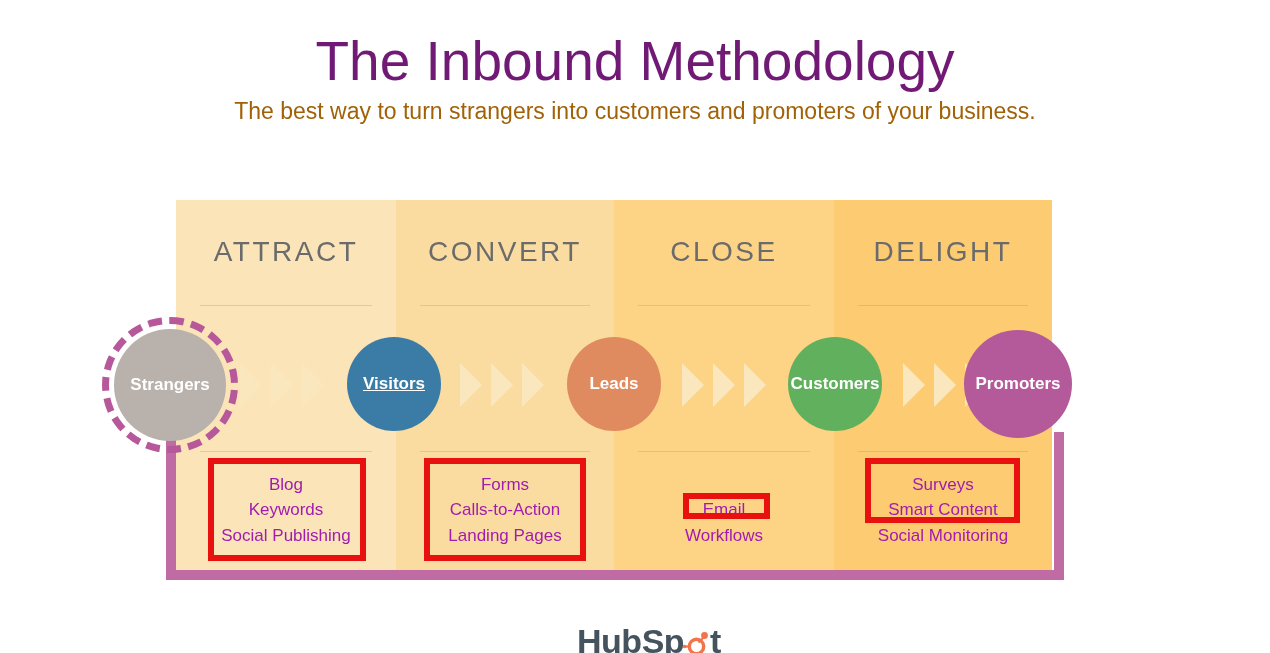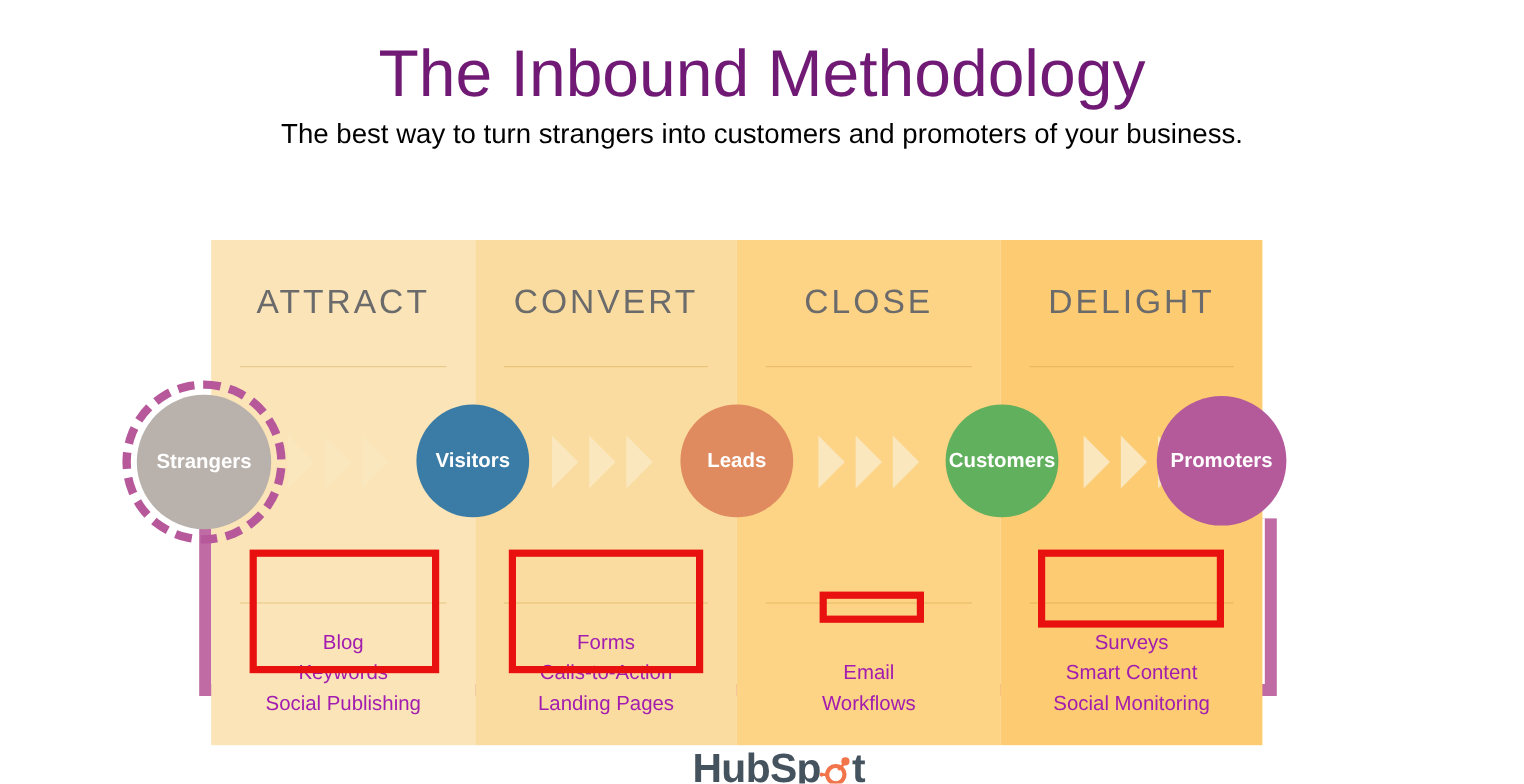--- a/index.html
+++ b/index.html
@@ -16,21 +16,21 @@
     position: absolute; left: 0; top: 33px; width: 1270px;
     text-align: center;
     font-size: 55px; font-weight: 400; letter-spacing: 0px;
     color: #701a75;
     line-height: 1.05;
   }
   .subtitle {
     position: absolute; left: 0; top: 98px; width: 1270px;
     text-align: center;
     font-size: 23px; font-weight: 400;
-    color: #000000;
+    color: #a16207;
   }
 
   
   .purple-frame {
     position: absolute;
     left: 166px; top: 432px;
     width: 898px; height: 148px;
     background: #bd6aa1;
     background: #c06ba3;
   }
@@ -38,21 +38,21 @@
     position: absolute;
     left: 176px; top: 432px;
     width: 878px; height: 138px;
     background: #ffffff;
   }
 
   
   .panel {
     position: absolute;
     left: 176px; top: 200px;
-    width: 876px; height: 421px;
+    width: 876px; height: 370px;
     display: flex;
   }
   .col { position: relative; height: 100%; }
   .col .stage-name {
     position: absolute; left: 0; top: 36px; width: 100%;
     text-align: center;
     font-size: 28px; font-weight: 400;
     letter-spacing: 2.5px;
     color: #6b6b6b;
   }
@@ -193,21 +193,21 @@
   <div class="arrowgroup" id="ag3" style="left: 903px; top: 363px;">
     <span class="arw"></span>
     <span class="arw"></span>
     <span class="arw"></span>
   </div>
 
   <div class="ring" id="ring0" style="width: 136px; height: 136px; left: 102px; top: 317px; border-color: rgb(182, 88, 154);"></div>
   <div class="circle" id="c0" style="width: 112px; height: 112px; left: 114px; top: 329px; background: rgb(185, 177, 171); font-size: 17px;">
     <span>Strangers</span>
   </div>
-  <div class="circle" id="c1" style="width: 94px; height: 94px; left: 347px; top: 337px; background: rgb(58, 124, 165); font-size: 17px;">
+  <div class="circle" id="c1" style="width: 94px; height: 94px; left: 347px; top: 337px; background: rgb(58, 124, 165); font-size: 17px; text-decoration: underline;">
     <span>Visitors</span>
   </div>
   <div class="circle" id="c2" style="width: 94px; height: 94px; left: 567px; top: 337px; background: rgb(224, 139, 95); font-size: 17px;">
     <span>Leads</span>
   </div>
   <div class="circle" id="c3" style="width: 94px; height: 94px; left: 788px; top: 337px; background: rgb(97, 176, 93); font-size: 17px;">
     <span>Customers</span>
   </div>
   <div class="circle" id="c4" style="width: 108px; height: 108px; left: 964px; top: 330px; background: rgb(180, 90, 155); font-size: 17px;">
     <span>Promoters</span>

